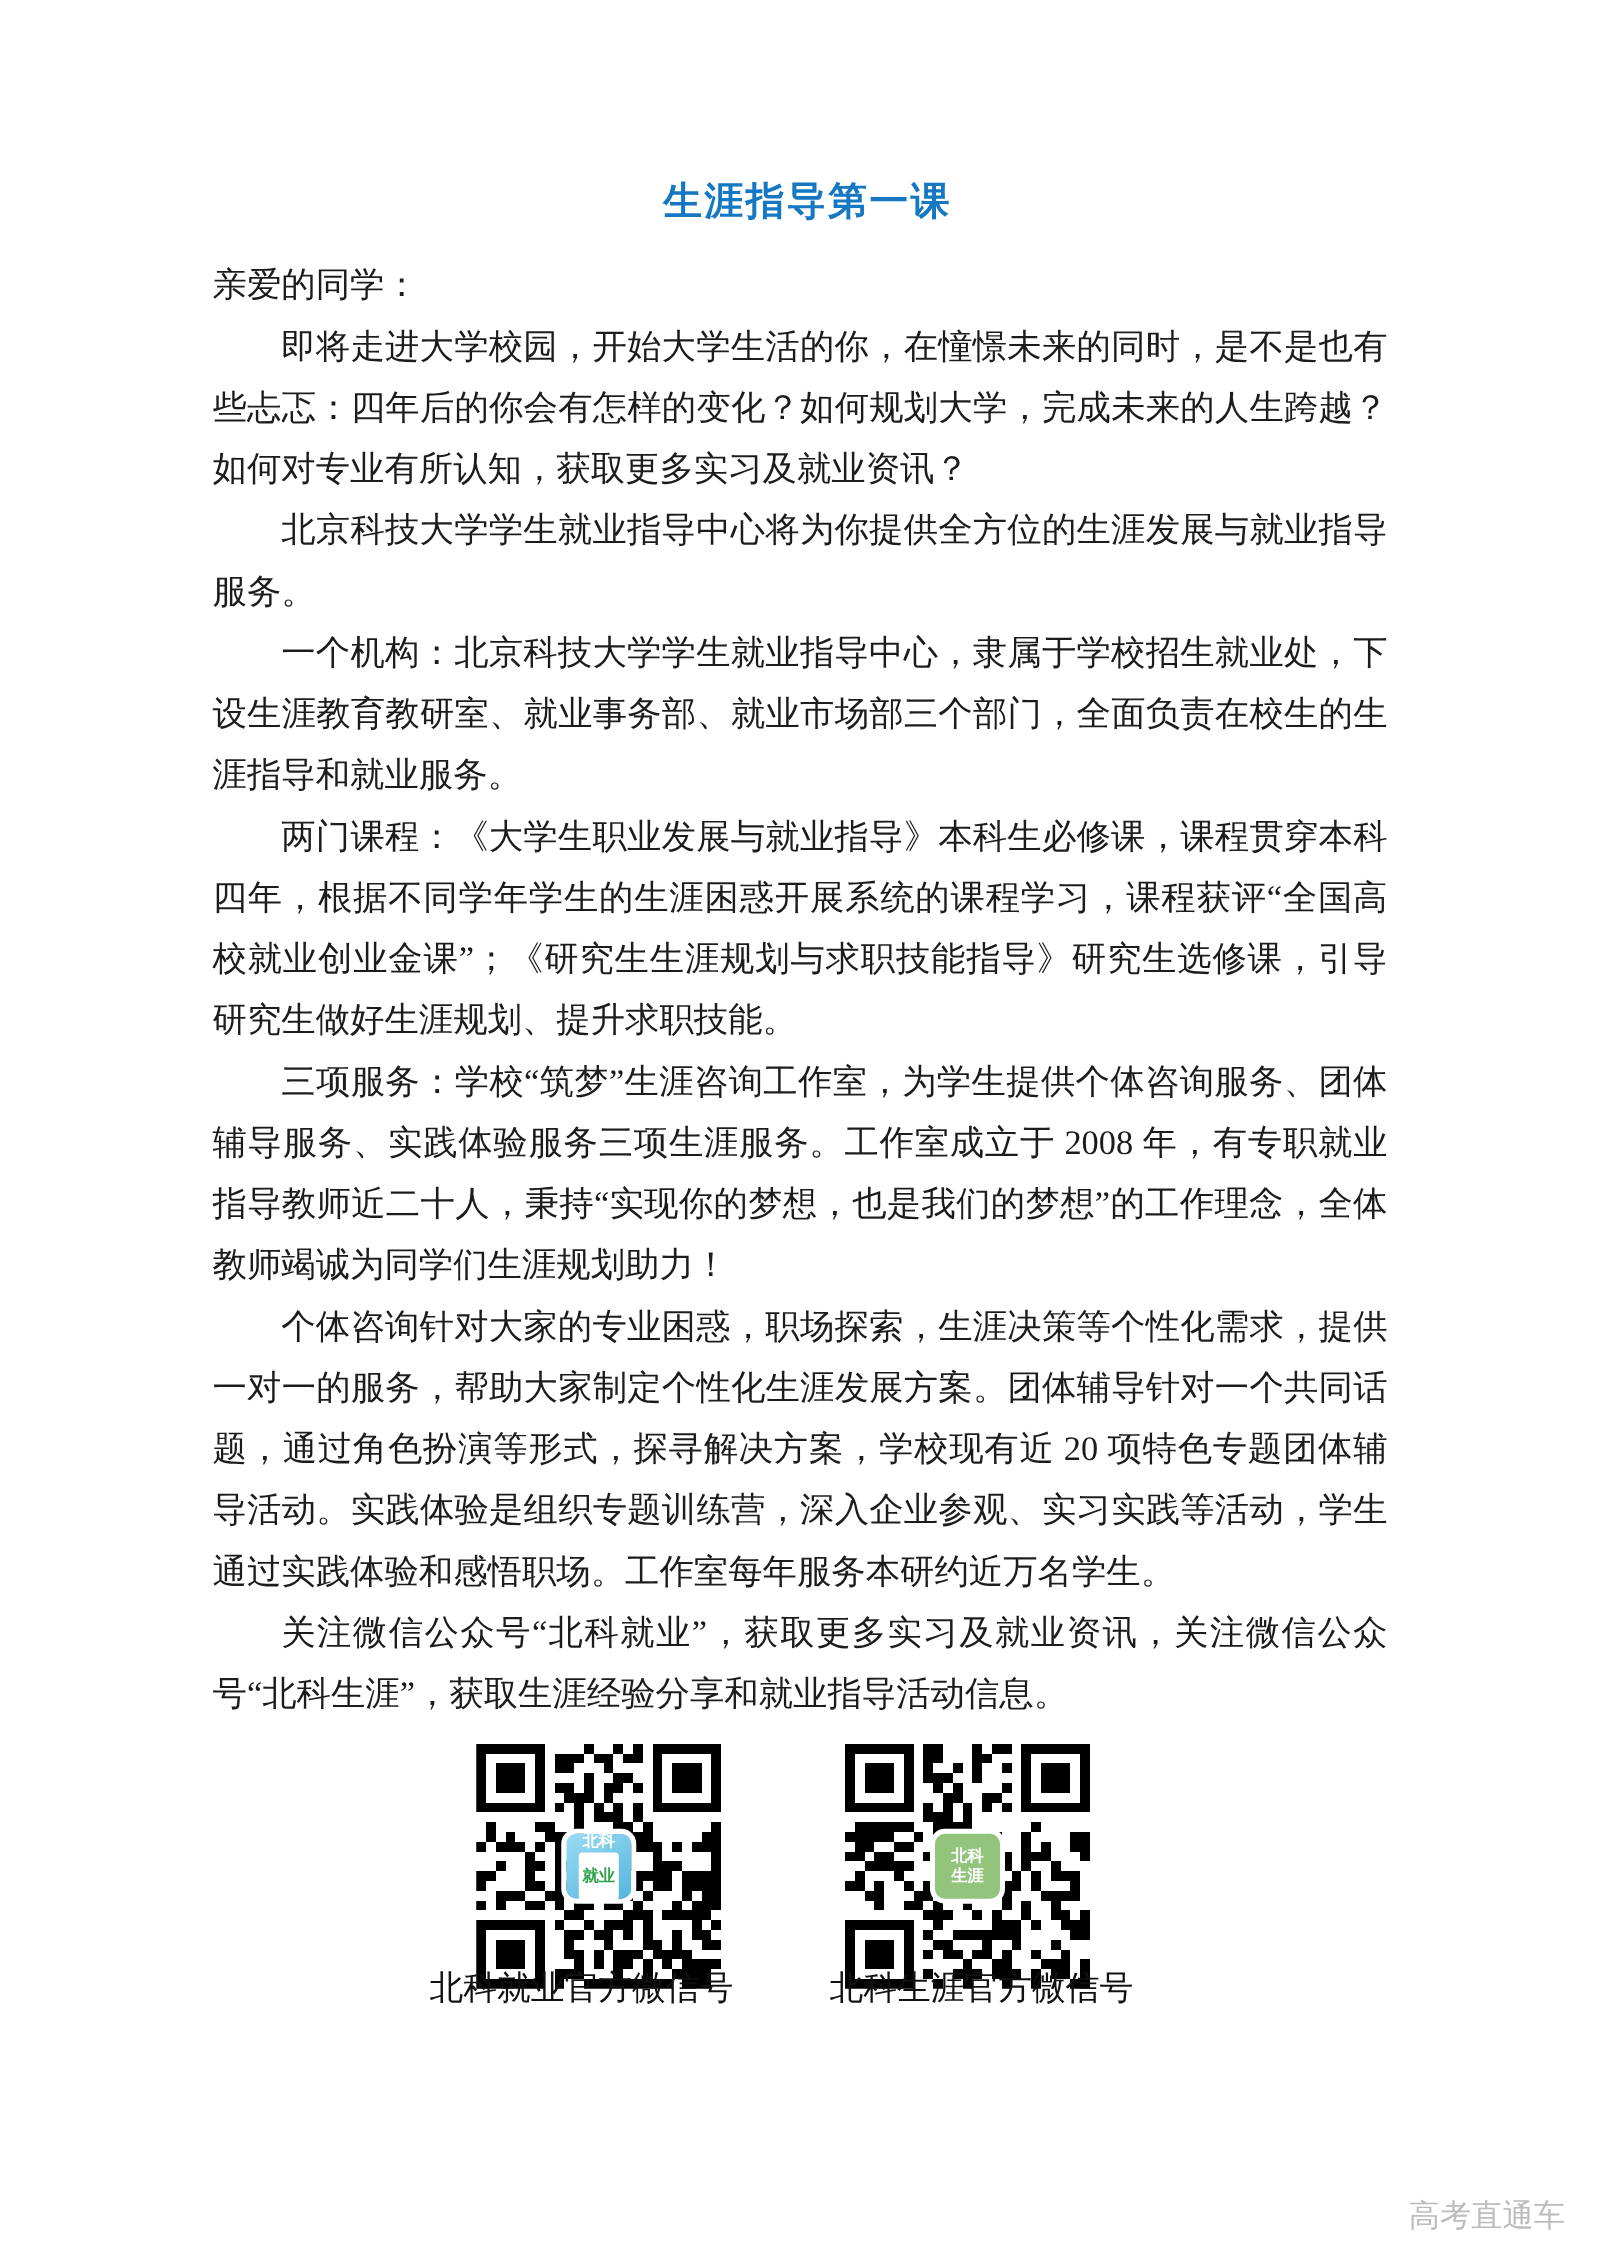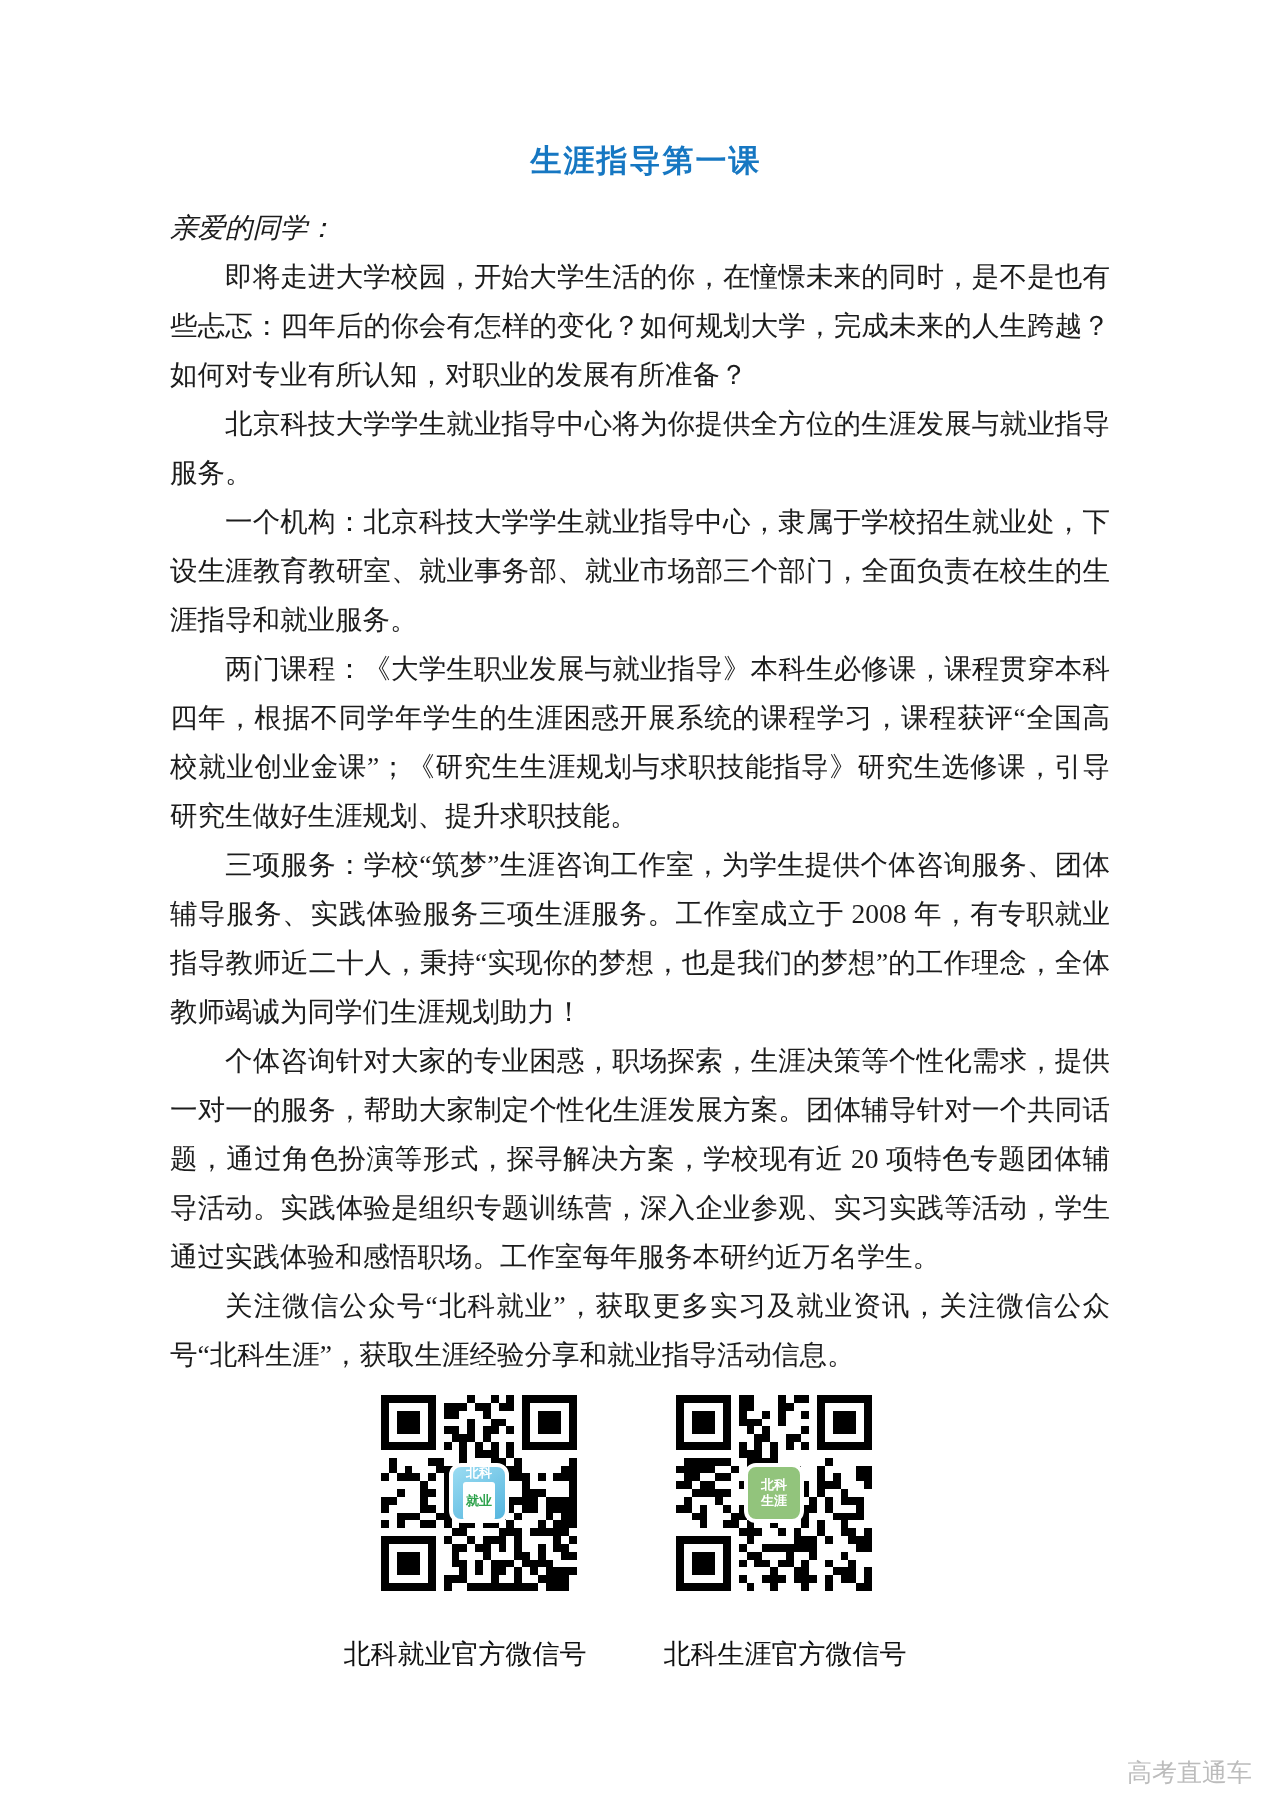--- a/index.html
+++ b/index.html
@@ -34,21 +34,20 @@
     text-align:justify;
     color:#1c1c1c;
   }
   .body-text p{
     margin:0;
     padding:0;
     text-indent:2em;
   }
   .body-text p.no-indent{
     text-indent:0;
-    font-style:italic;
   }
   .qr-box{
     position:absolute;
     width:196px;
     height:196px;
   }
   .qr-box svg{
     width:196px;
     height:196px;
     display:block;
@@ -83,21 +82,21 @@
     color:#2fa34d;
     border-radius:3px;
     padding:12px 3px;
   }
   .qr-logo.career{
     background:#92c47c;
     color:#ffffff;
   }
   .qr-caption{
     position:absolute;
-    top:1636px;
+    top:1572px;
     width:300px;
     text-align:center;
     font-size:27px;
     color:#111111;
   }
   .cap-jobs{ left:315px; }
   .cap-career{ left:635px; }
   .watermark{
     position:absolute;
     right:28px;
@@ -109,21 +108,21 @@
 </style>
 </head>
 <body>
 
 <div class="page">
 
   <div class="doc-title">生涯指导第一课</div>
 
   <div class="body-text">
     <p class="no-indent">亲爱的同学：</p>
-    <p>即将走进大学校园，开始大学生活的你，在憧憬未来的同时，是不是也有些忐忑：四年后的你会有怎样的变化？如何规划大学，完成未来的人生跨越？如何对专业有所认知，对职业的发展有所准备？</p>
+    <p>即将走进大学校园，开始大学生活的你，在憧憬未来的同时，是不是也有些忐忑：四年后的你会有怎样的变化？如何规划大学，完成未来的人生跨越？如何对专业有所认知，获取更多实习及就业资讯？</p>
     <p>北京科技大学学生就业指导中心将为你提供全方位的生涯发展与就业指导服务。</p>
     <p>一个机构：北京科技大学学生就业指导中心，隶属于学校招生就业处，下设生涯教育教研室、就业事务部、就业市场部三个部门，全面负责在校生的生涯指导和就业服务。</p>
     <p>两门课程：《大学生职业发展与就业指导》本科生必修课，课程贯穿本科四年，根据不同学年学生的生涯困惑开展系统的课程学习，课程获评“全国高校就业创业金课”；《研究生生涯规划与求职技能指导》研究生选修课，引导研究生做好生涯规划、提升求职技能。</p>
     <p>三项服务：学校“筑梦”生涯咨询工作室，为学生提供个体咨询服务、团体辅导服务、实践体验服务三项生涯服务。工作室成立于 2008 年，有专职就业指导教师近二十人，秉持“实现你的梦想，也是我们的梦想”的工作理念，全体教师竭诚为同学们生涯规划助力！</p>
     <p>个体咨询针对大家的专业困惑，职场探索，生涯决策等个性化需求，提供一对一的服务，帮助大家制定个性化生涯发展方案。团体辅导针对一个共同话题，通过角色扮演等形式，探寻解决方案，学校现有近 20 项特色专题团体辅导活动。实践体验是组织专题训练营，深入企业参观、实习实践等活动，学生通过实践体验和感悟职场。工作室每年服务本研约近万名学生。</p>
     <p>关注微信公众号“北科就业”，获取更多实习及就业资讯，关注微信公众号“北科生涯”，获取生涯经验分享和就业指导活动信息。</p>
   </div>
 
   <div class="qr-box qr-jobs">
     <svg id="qr-svg-jobs" viewBox="0 0 25 25" shape-rendering="crispEdges" xmlns="http://www.w3.org/2000/svg">

